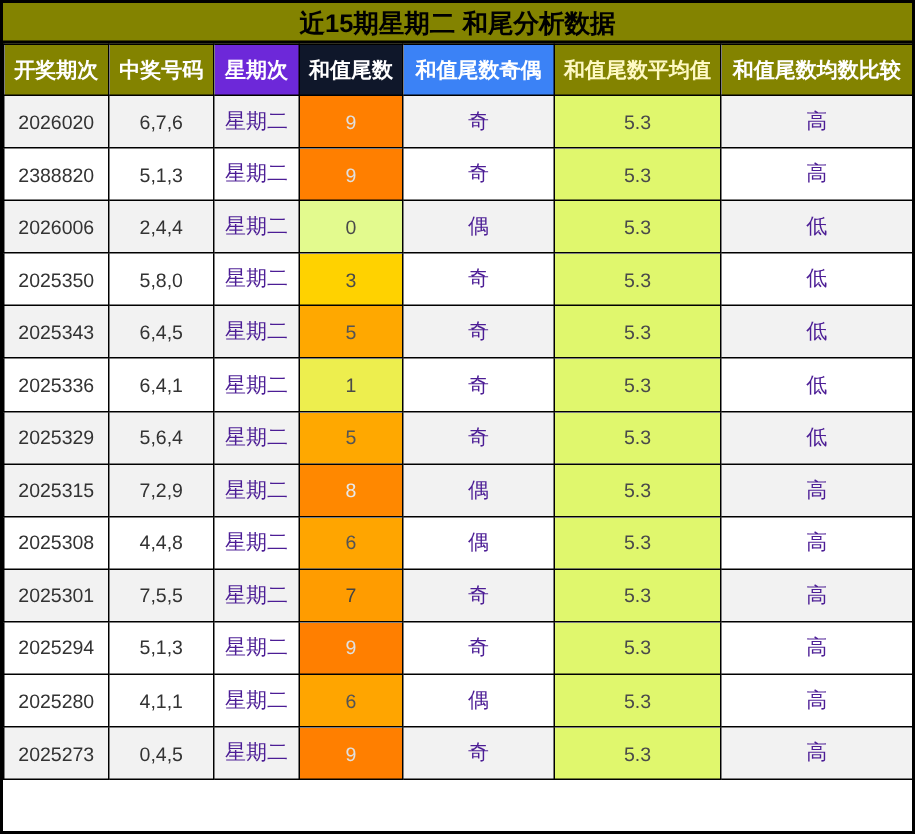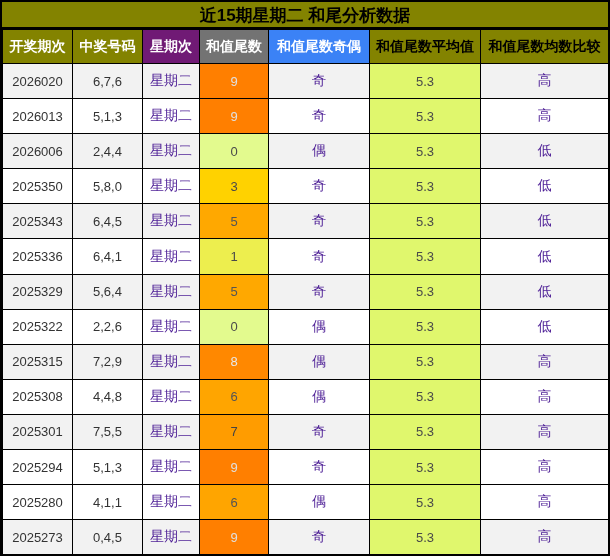--- a/index.html
+++ b/index.html
@@ -25,39 +25,39 @@
         <col style="width:57px">
       <col style="width:69px">
         <col style="width:101px">
         <col style="width:111px">
         <col style="width:128px">
     </colgroup>
     <thead>
       <tr>
           <th style="background: rgb(131, 131, 0); color: rgb(255, 255, 255);">开奖期次</th>
           <th style="background: rgb(131, 131, 0); color: rgb(255, 255, 255);">中奖号码</th>
-          <th style="background: #701a75; color: rgb(255, 255, 255);">星期次</th>
-          <th style="background: #737373; color: rgb(255, 255, 255);">和值尾数</th>
+          <th style="background: #6d28d9; color: rgb(255, 255, 255);">星期次</th>
+          <th style="background: #0f172a; color: rgb(255, 255, 255);">和值尾数</th>
           <th style="background: #3b82f6; color: rgb(255, 255, 255);">和值尾数奇偶</th>
-          <th style="background: rgb(131, 131, 0); color: #000000;">和值尾数平均值</th>
-          <th style="background: rgb(131, 131, 0); color: #000000;">和值尾数均数比较</th>
+          <th style="background: rgb(131, 131, 0); color: #fef9c3;">和值尾数平均值</th>
+          <th style="background: rgb(131, 131, 0); color: #ffffff;">和值尾数均数比较</th>
         </tr>
     </thead>
     <tbody>
         <tr class="alt">
           <td>2026020</td>
           <td>6,7,6</td>
           <td class="cn">星期二</td>
           <td style="background: rgb(255, 127, 0); color: rgb(224, 224, 224);">9</td>
           <td class="cn">奇</td>
           <td style="background: rgb(224, 247, 109); color: rgb(74, 74, 74);">5.3</td>
           <td class="cn">高</td>
         </tr>
         <tr>
-          <td>2026013</td>
+          <td>2388820</td>
           <td>5,1,3</td>
           <td class="cn">星期二</td>
           <td style="background: rgb(255, 127, 0); color: rgb(224, 224, 224);">9</td>
           <td class="cn">奇</td>
           <td style="background: rgb(224, 247, 109); color: rgb(74, 74, 74);">5.3</td>
           <td class="cn">高</td>
         </tr>
         <tr class="alt">
           <td>2026006</td>
           <td>2,4,4</td>
@@ -93,29 +93,20 @@
           <td class="cn">奇</td>
           <td style="background: rgb(224, 247, 109); color: rgb(74, 74, 74);">5.3</td>
           <td class="cn">低</td>
         </tr>
         <tr class="alt">
           <td>2025329</td>
           <td>5,6,4</td>
           <td class="cn">星期二</td>
           <td style="background: rgb(255, 168, 0); color: rgb(85, 85, 85);">5</td>
           <td class="cn">奇</td>
-          <td style="background: rgb(224, 247, 109); color: rgb(74, 74, 74);">5.3</td>
-          <td class="cn">低</td>
-        </tr>
-        <tr>
-          <td>2025322</td>
-          <td>2,2,6</td>
-          <td class="cn">星期二</td>
-          <td style="background: rgb(227, 250, 142); color: rgb(74, 74, 74);">0</td>
-          <td class="cn">偶</td>
           <td style="background: rgb(224, 247, 109); color: rgb(74, 74, 74);">5.3</td>
           <td class="cn">低</td>
         </tr>
         <tr class="alt">
           <td>2025315</td>
           <td>7,2,9</td>
           <td class="cn">星期二</td>
           <td style="background: rgb(255, 136, 0); color: rgb(232, 232, 232);">8</td>
           <td class="cn">偶</td>
           <td style="background: rgb(224, 247, 109); color: rgb(74, 74, 74);">5.3</td>

